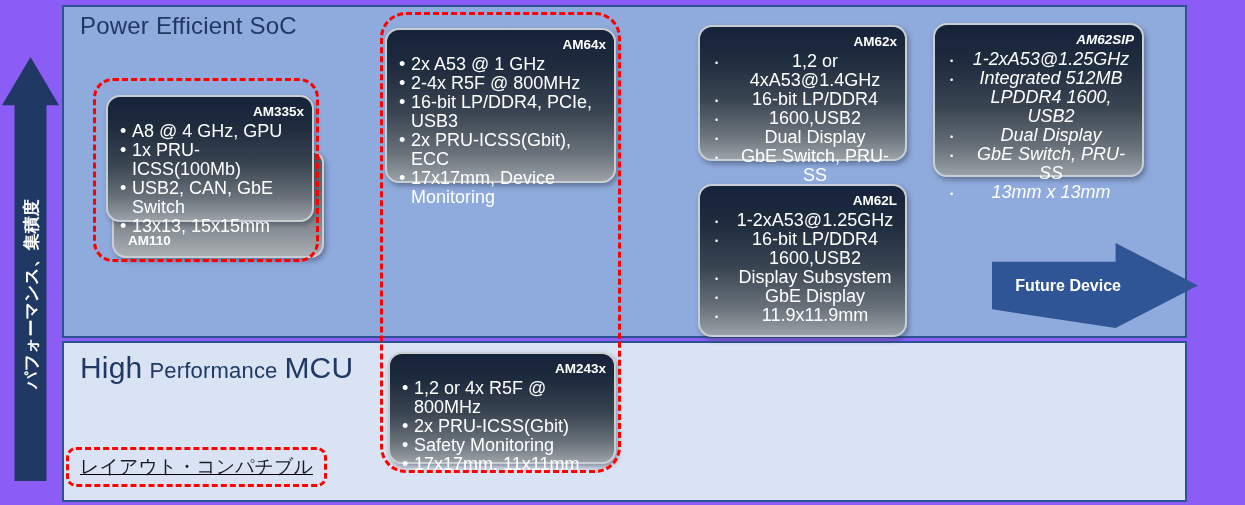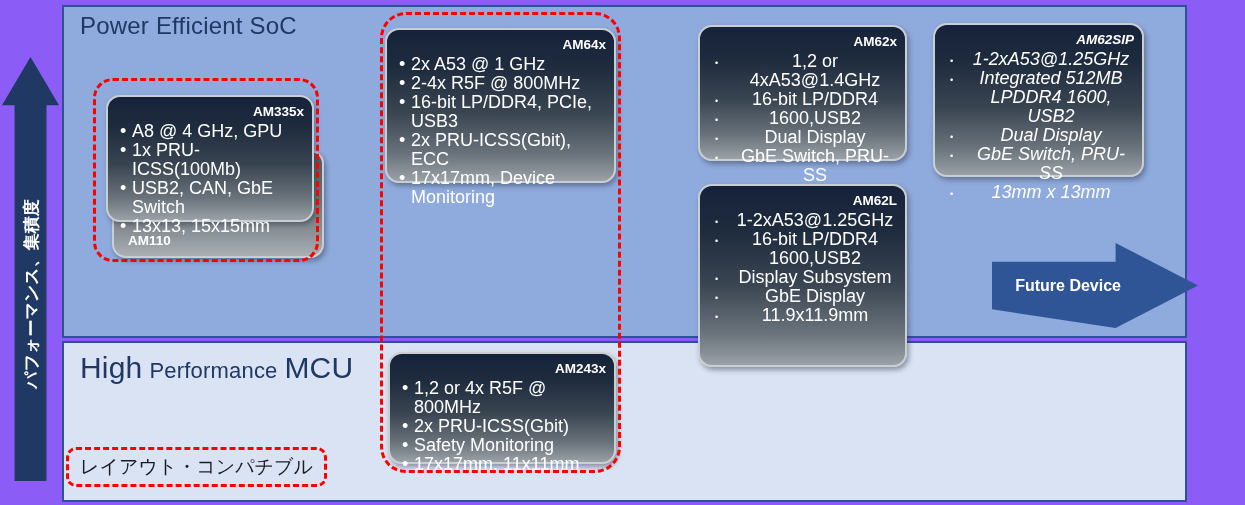--- a/index.html
+++ b/index.html
@@ -124,21 +124,21 @@
   .dash-group-2 { left: 380px; top: 12px;  width: 241px; height: 461px; border-radius: 26px; }
   .dash-note    { left: 66px;  top: 447px; width: 261px; height: 40px;  border-radius: 10px; }
   .dash-note span {
     display: block;
     text-align: center;
     line-height: 34px;
     font-size: 19px;
     color: #1a1a24;
     white-space: nowrap;
   }
-  .dash-note { pointer-events: auto; }
+  .dash-note { pointer-events: auto; text-decoration: underline; }
 
   
   .future-arrow {
     position: absolute;
     left: 992px;
     top: 243px;
     width: 206px;
     height: 85px;
     background: #2F5597;
     clip-path: polygon(0 22%, 60% 22%, 60% 0, 100% 50%, 60% 100%, 0 78%);
@@ -218,21 +218,21 @@
     <h3>AM62SIP</h3>
     <ul class="b2">
       <li>1-2xA53@1.25GHz</li>
       <li>Integrated 512MB LPDDR4 1600, USB2</li>
       <li>Dual Display</li>
       <li>GbE Switch, PRU-SS</li>
       <li>13mm x 13mm</li>
     </ul>
   </div>
 
-  <div class="card" style="left:698px; top:184px; width:209px; height:183px;">
+  <div class="card" style="left:698px; top:184px; width:209px; height:153px;">
     <h3>AM62L</h3>
     <ul class="b2">
       <li>1-2xA53@1.25GHz</li>
       <li>16-bit LP/DDR4 1600,USB2</li>
       <li>Display Subsystem</li>
       <li>GbE Display</li>
       <li>11.9x11.9mm</li>
     </ul>
   </div>
 

